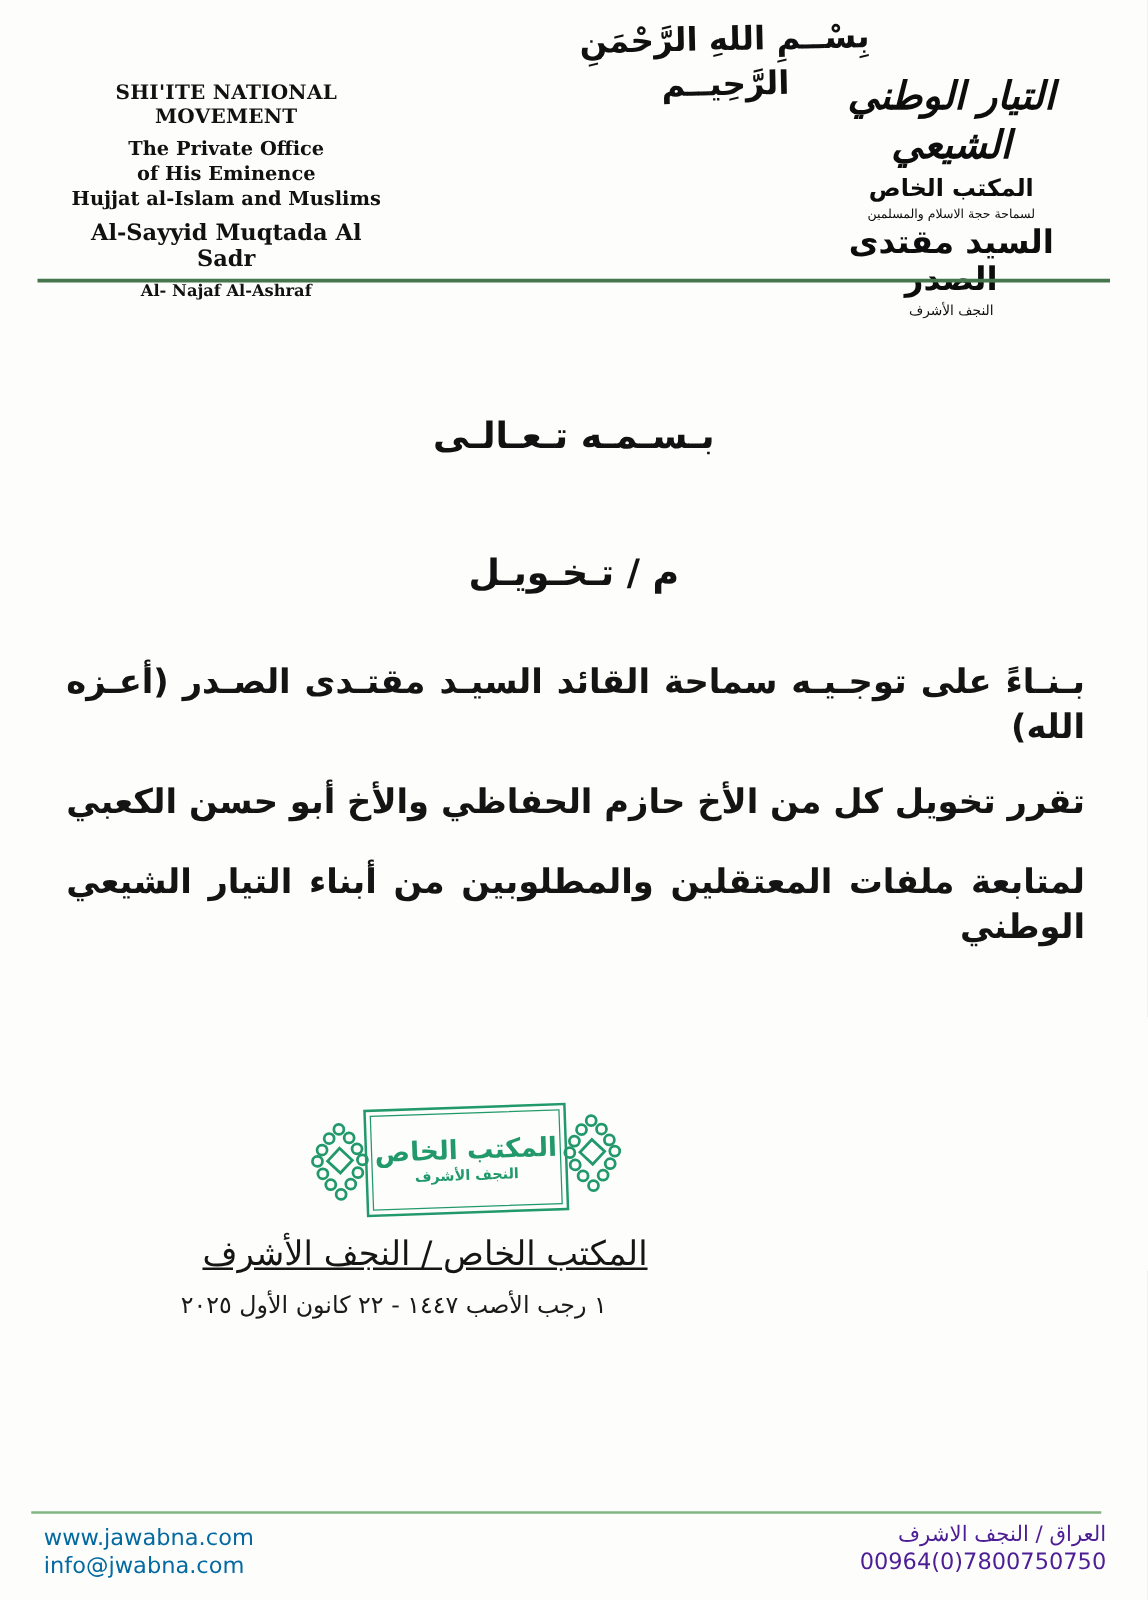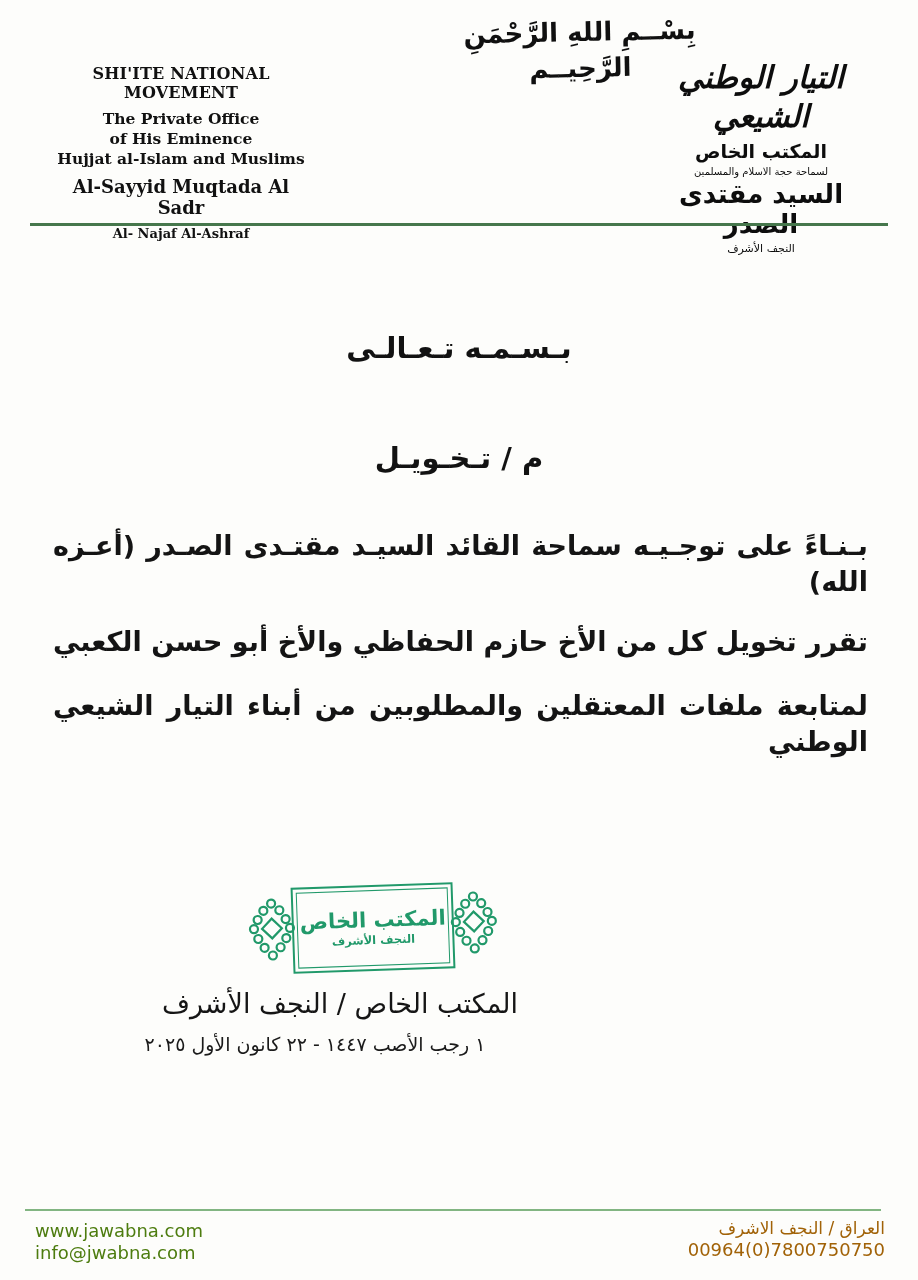--- a/index.html
+++ b/index.html
@@ -88,40 +88,40 @@
     position:absolute; inset:0; display:flex; flex-direction:column;
     align-items:center; justify-content:center; direction:rtl;
   }
   .stamp-line1 { font:bold 21px/1.1 "DejaVu Sans", sans-serif; }
   .stamp-line2 { font:bold 11.5px/1.2 "DejaVu Sans", sans-serif; margin-top:2px; }
 
   
   .office-line {
     position:absolute; top:988px; left:140px; width:400px;
     direction:rtl; text-align:center;
-    font:400 27px/1.2 "DejaVu Sans", sans-serif; color:#151515;
+    font:400 27px/1.2 "DejaVu Sans", sans-serif; color:#151515;text-decoration:underline;
   }
   .date-line {
     position:absolute; top:1032px; left:115px; width:400px;
     direction:rtl; text-align:center;
     font:400 19px/1.3 "DejaVu Sans", sans-serif; color:#1a1a1a;
   }
 
   
   .footer-sep {
     position:absolute; top:1209px; left:25px; width:856px; height:1.6px;
     background:#82b582;
   }
   .footer-left {
     position:absolute; top:1220px; left:35px; text-align:left;
-    font:400 18px/22px "DejaVu Sans", sans-serif; color:#4d7c0f;
+    font:400 18px/22px "DejaVu Sans", sans-serif; color:#0369a1;
   }
   .footer-right {
     position:absolute; top:1218px; right:33px; text-align:right;
-    color:#a16207;
+    color:#4c1d95;
   }
   .footer-location { direction:rtl; font:400 17px/21px "DejaVu Sans", sans-serif; }
   .footer-phone    { font:400 18px/22px "DejaVu Sans", sans-serif; }
 </style>
 </head>
 <body>
 
 <div class="page">
 
   <div class="bismillah">بِسْــمِ اللهِ الرَّحْمَنِ الرَّحِيــم</div>

